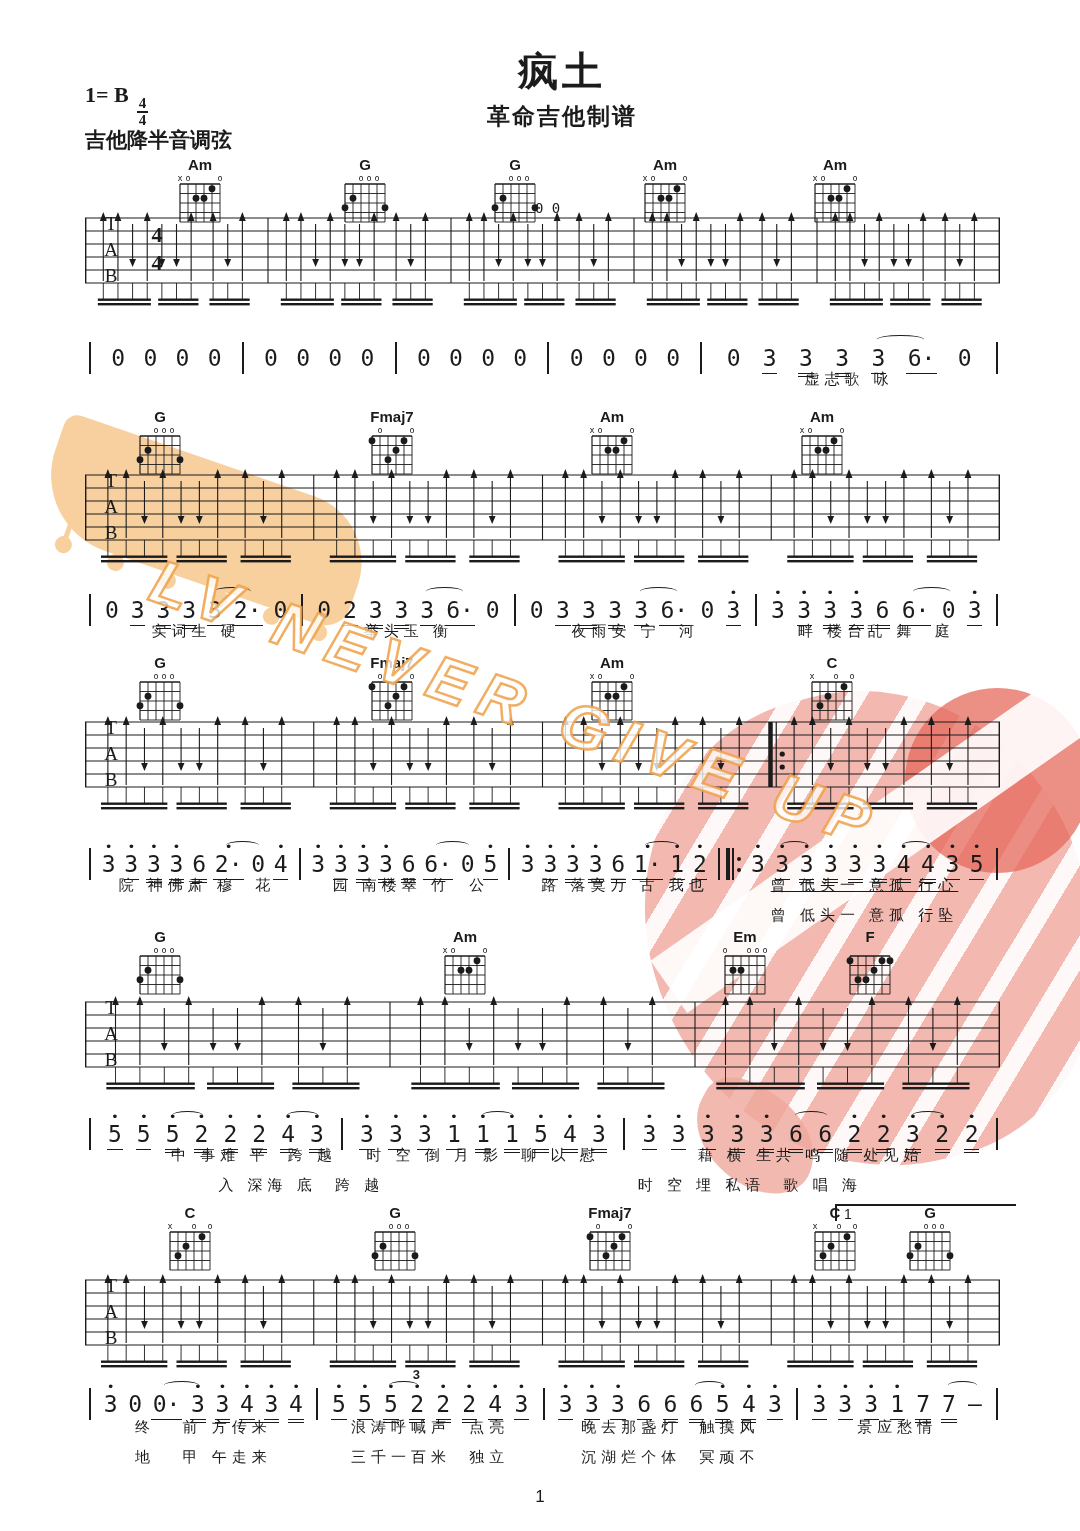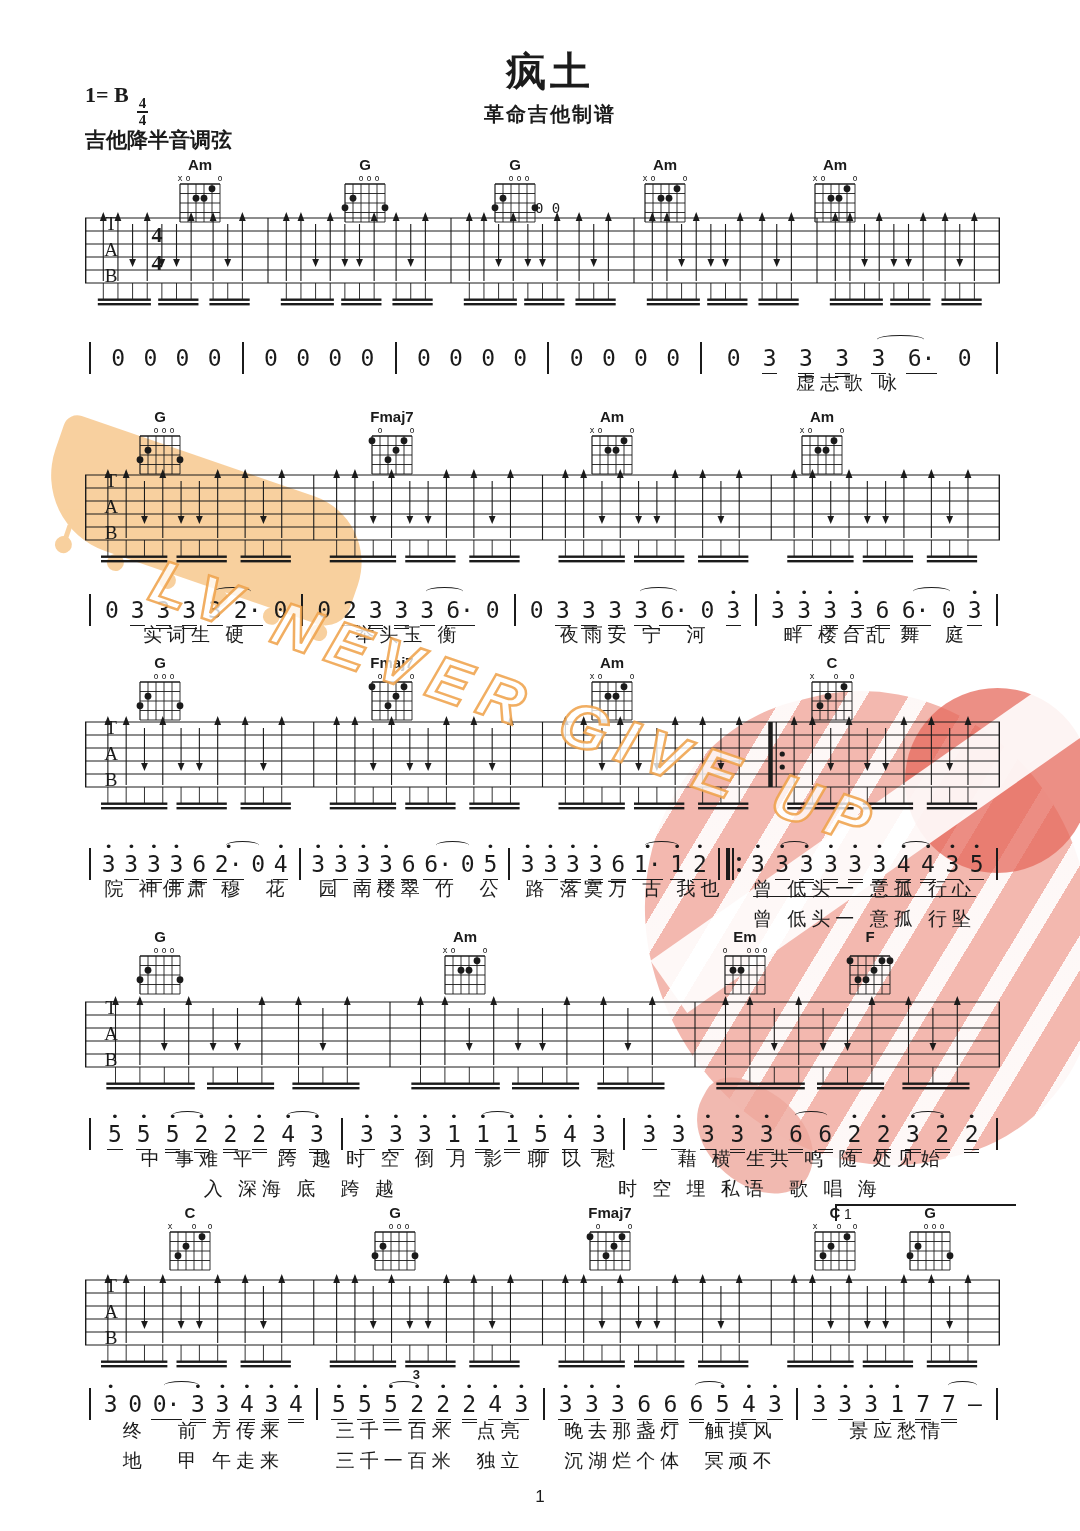--- a/index.html
+++ b/index.html
@@ -4,23 +4,23 @@
 <style>
   html,body{margin:0;padding:0;background:#9a9a9a;}
   .sheet{position:relative;width:1080px;height:1531px;margin:0 auto;background:#ffffff;
          overflow:hidden;font-family:"Liberation Sans",sans-serif;color:#1b1b1b;}
   
   .keyline{position:absolute;left:85px;top:82px;font-size:22px;font-weight:bold;z-index:4;font-family:Liberation Serif, serif;}
   .frac{display:inline-flex;flex-direction:column;vertical-align:-6px;font-size:15px;line-height:15px;
         text-align:center;margin-left:8px;font-weight:bold;}
   .frac .ft{border-bottom:2px solid #1b1b1b;padding:0 2px;}
   .tuning{position:absolute;left:85px;top:126px;font-size:21px;font-weight:bold;z-index:4;}
-  .titlebox{position:absolute;left:400px;top:44px;width:300px;text-align:center;z-index:4;}
+  .titlebox{position:absolute;left:412px;top:44px;width:300px;text-align:center;z-index:4;}
   .title{font-size:40px;font-weight:bold;letter-spacing:4px;}
-  .subtitle{font-size:20px;font-weight:bold;margin-top:2px;letter-spacing:2px;}
+  .subtitle{font-size:23px;font-weight:bold;margin-top:2px;letter-spacing:2px;}
   .logo{position:absolute;left:284px;top:26px;z-index:4;}
   
   .wm{position:absolute;z-index:1;}
   .wm-head{left:40px;top:462px;width:330px;height:120px;background:#f7c88e;opacity:.85;
            transform:rotate(19deg);border-radius:14px 70px 26px 80px;}
   .wm-head i{position:absolute;bottom:-16px;width:17px;height:17px;border-radius:50%;background:#f7c88e;}
   .wm-head i::before{content:"";position:absolute;left:6px;top:-12px;width:5px;height:14px;background:#f7c88e;}
   .wm-pink1{left:650px;top:690px;width:440px;height:480px;background:#f2b4ab;opacity:.95;
             border-radius:48% 52% 44% 56%;transform:rotate(-14deg);}
   .wm-pink2{left:640px;top:680px;width:460px;height:500px;border-radius:48% 52% 44% 56%;
@@ -46,21 +46,21 @@
   .rpt .thin{width:1.5px;height:32px;background:#1b1b1b;margin-left:2.5px;}
   .rpt .dots{display:flex;flex-direction:column;justify-content:center;gap:7px;margin-left:3px;}
   .rpt .dots b{width:4px;height:4px;border-radius:50%;background:#1b1b1b;}
   .nt{display:inline-flex;flex-direction:column;align-items:center;margin:0 2px;
       font-family:"DejaVu Sans Mono",monospace;font-size:23px;font-weight:500;}
   .nt .hi{height:9px;line-height:9px;font-size:13px;}
   .nt .dg{line-height:26px;white-space:nowrap;}
   .nt .ul{height:1.6px;background:#1b1b1b;margin-top:1.6px;width:110%;}
   .arc{position:absolute;height:8px;border-top:1.8px solid #1b1b1b;border-radius:50% 50% 0 0;top:-1px;}
   .trip{position:absolute;top:-15px;left:42%;font-size:13px;font-weight:bold;}
-  .lcell{text-align:center;font-size:19px;letter-spacing:5px;white-space:pre;flex-basis:0;}
+  .lcell{text-align:center;font-size:15px;letter-spacing:5px;white-space:pre;flex-basis:0;}
   .volta{position:absolute;border-top:2px solid #1b1b1b;border-left:2px solid #1b1b1b;height:15px;
          font-size:14px;padding:0 0 0 7px;line-height:16px;}
   .pagenum{position:absolute;left:0;right:0;top:1487px;text-align:center;font-size:17px;z-index:4;}
 </style>
 </head>
 <body>
 
 <div class="sheet">
 
   <div class="wm wm-pink1"></div>
@@ -2278,21 +2278,21 @@
               <span class="dg">—</span>
             </span>
             <div class="arc" style="left: 145.6px; width: 28.8px;"></div>
           </div>
           <span class="bar"></span>
         </div>
         <div class="lrow" style="top: 212px;">
           <span class="barph"></span>
           <div class="lcell" style="flex-grow: 8;">终   前 方传来</div>
           <span class="barph"></span>
-          <div class="lcell" style="flex-grow: 8;">三千一百米  点亮</div>
+          <div class="lcell" style="flex-grow: 8;">浪涛呼喊声  点亮</div>
           <span class="barph"></span>
           <div class="lcell" style="flex-grow: 9;">晚去那盏灯  触摸风</div>
           <span class="barph"></span>
           <div class="lcell" style="flex-grow: 7;">景应愁情</div>
           <span class="barph"></span>
         </div>
         <div class="lrow" style="top: 242px;">
           <span class="barph"></span>
           <div class="lcell" style="flex-grow: 8;">地   甲 午走来</div>
           <span class="barph"></span>

